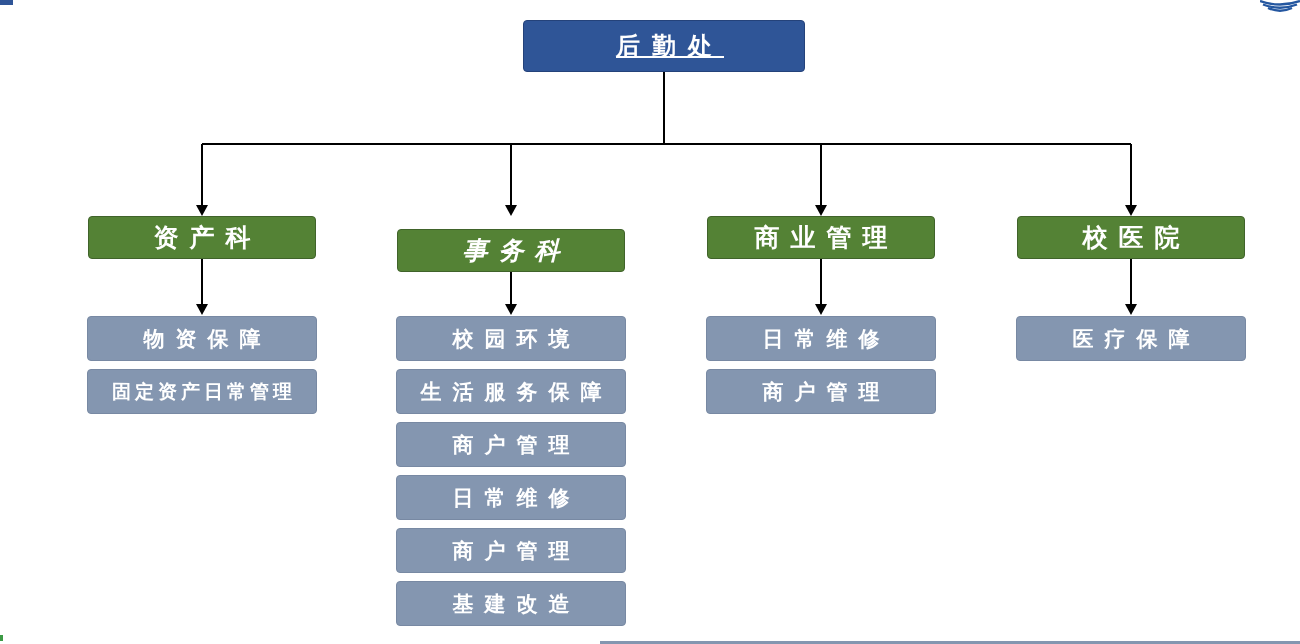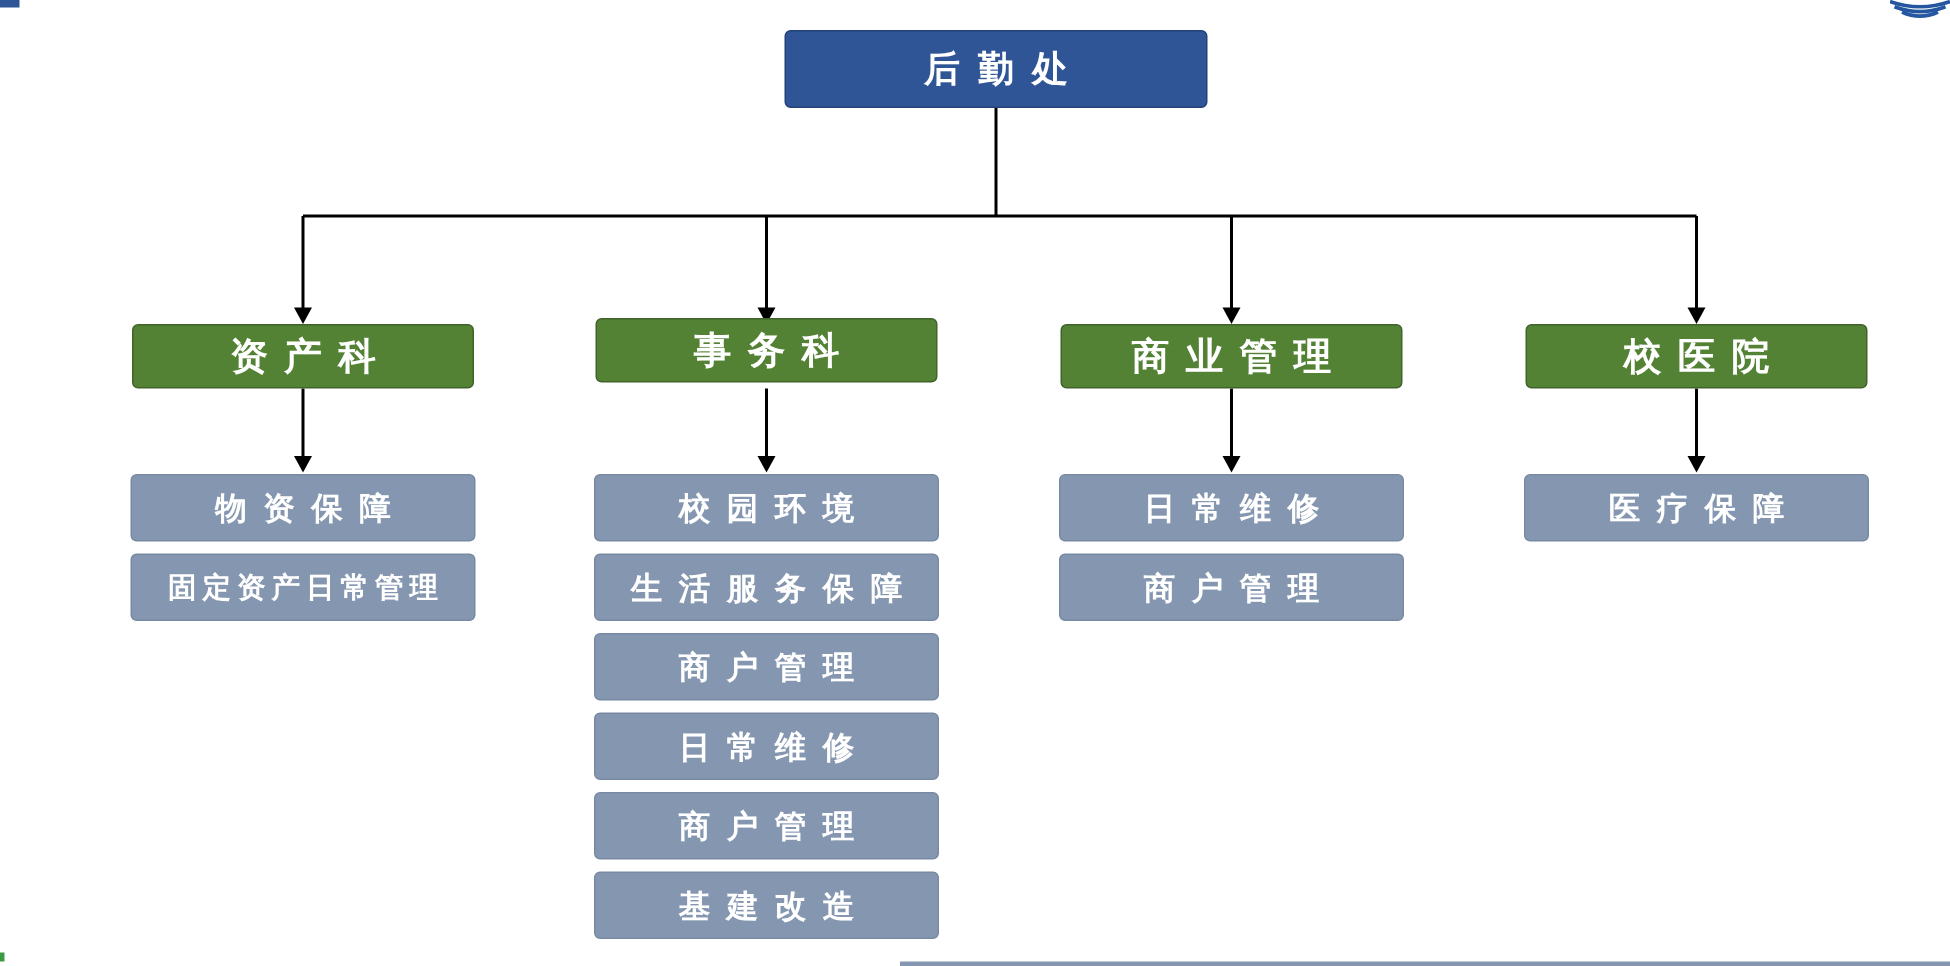--- a/index.html
+++ b/index.html
@@ -30,21 +30,21 @@
     box-sizing: border-box;
     text-align: center;
     white-space: nowrap;
   }
   .node span { display: inline-block; }
   .root {
     background: #2F5597;
     border: 1px solid #24427A;
     font-size: 24px;
   }
-  .root span { letter-spacing: 12px; padding-left: 12px; }
+  .root span { letter-spacing: 12px; padding-left: 12px; text-decoration: underline; }
   .branch {
     background: #548235;
     border: 1px solid #40632A;
     font-size: 25px;
   }
   .branch span { letter-spacing: 11px; padding-left: 11px; }
   .leaf {
     background: #8496B0;
     border: 1px solid #7889A3;
     font-size: 21px;
@@ -103,21 +103,21 @@
     <polygon points="1125,304 1137,304 1131,315"></polygon>
   </svg>
 
   <div class="node root" style="left:523px; top:20px; width:282px; height:52px;">
     <span>后勤处</span>
   </div>
 
   <div class="node branch" style="left:88px; top:216px; width:228px; height:43px;">
     <span>资产科</span>
   </div>
-  <div class="node branch" style="left:397px; top:212px; width:228px; height:43px;">
+  <div class="node branch" style="left:397px; top:229px; width:228px; height:43px;font-style:italic;">
     <span>事务科</span>
   </div>
   <div class="node branch" style="left:707px; top:216px; width:228px; height:43px;">
     <span>商业管理</span>
   </div>
   <div class="node branch" style="left:1017px; top:216px; width:228px; height:43px;">
     <span>校医院</span>
   </div>
 
   <div class="node leaf" style="left:87px; top:316px; width:230px; height:45px;">

